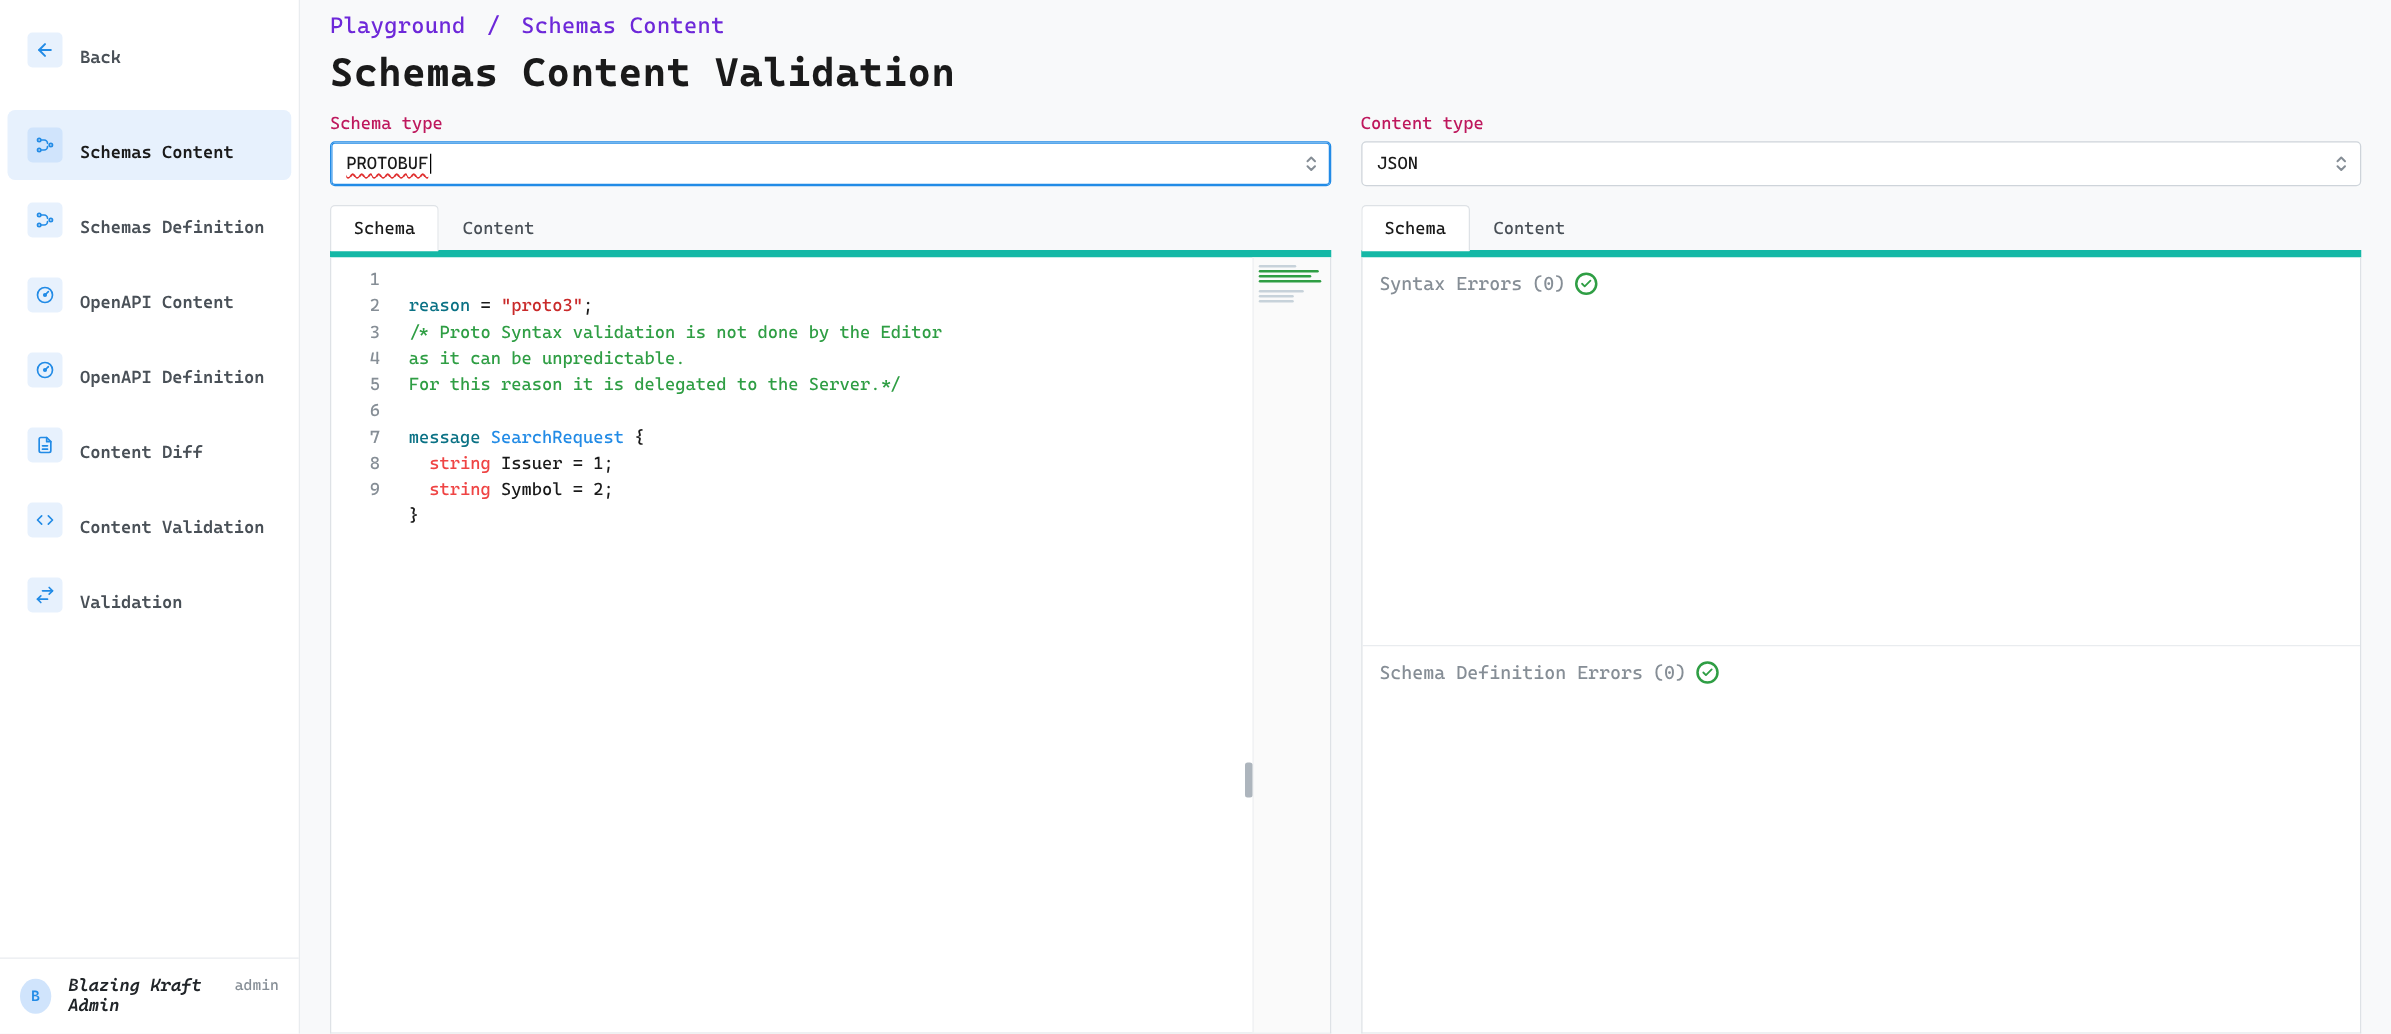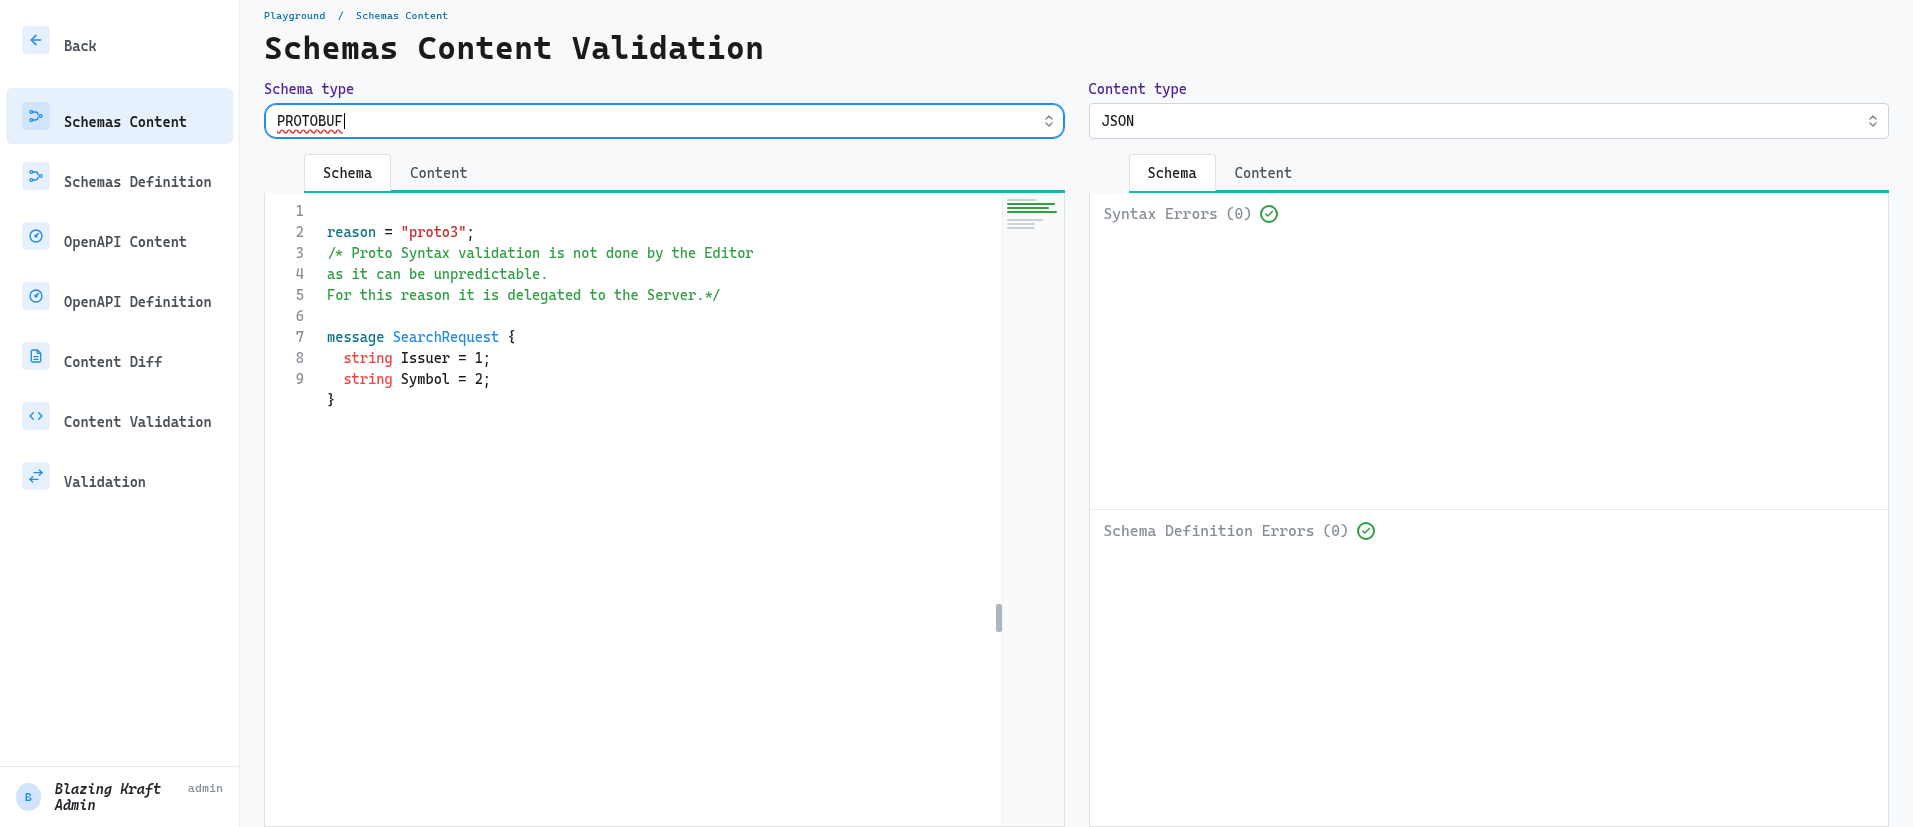--- a/index.html
+++ b/index.html
@@ -75,46 +75,46 @@
 
 
 .main {
   flex: 1;
   padding: 10px 24px 0 24px;
   display: flex;
   flex-direction: column;
   gap: 8px;
   overflow: hidden;
 }
-.breadcrumb { font-size: 10px; color: #0369a1; letter-spacing: .3px; }
+.breadcrumb { font-size: 18px; color: #6d28d9; letter-spacing: .3px; }
 .page-title { font-size: 32px; font-weight: 800; letter-spacing: .5px; margin-bottom: 6px; }
 
 .panels {
   display: grid;
   grid-template-columns: 1fr 1fr;
   gap: 24px;
   flex: 1;
   min-height: 0;
 }
 .panel { display: flex; flex-direction: column; min-height: 0; }
-.field-label { font-size: 14px; color: #4c1d95; margin-bottom: 6px; }
+.field-label { font-size: 14px; color: #be185d; margin-bottom: 6px; }
 
 .select {
   position: relative;
   height: 36px;
   border: 1px solid #ced4da;
   border-radius: 4px;
   background: #fff;
   display: flex;
   align-items: center;
   padding: 0 32px 0 12px;
   font-size: 14px;
   margin-bottom: 14px;
 }
-.select.focused { border-color: #228be6; box-shadow: 0 0 0 1px #228be6 inset; border-radius: 12px; }
+.select.focused { border-color: #228be6; box-shadow: 0 0 0 1px #228be6 inset; }
 .select .chev {
   position: absolute;
   right: 10px;
   top: 50%;
   transform: translateY(-50%);
   color: #868e96;
   font-size: 11px;
   line-height: 1;
 }
 .select .value.underline-red {
@@ -125,22 +125,21 @@
   display: inline-block;
   width: 1px;
   height: 16px;
   background: #000;
   vertical-align: middle;
   margin-left: 1px;
 }
 
 .tabs {
   display: flex;
-  border-bottom: 3px solid #14b8a6;
-  margin-left: 40px;
+  border-bottom: 6px solid #14b8a6;
 }
 .tab {
   padding: 10px 18px;
   font-size: 14px;
   color: #495057;
   cursor: pointer;
   border: 1px solid transparent;
   border-bottom: none;
   border-radius: 4px 4px 0 0;
   position: relative;

